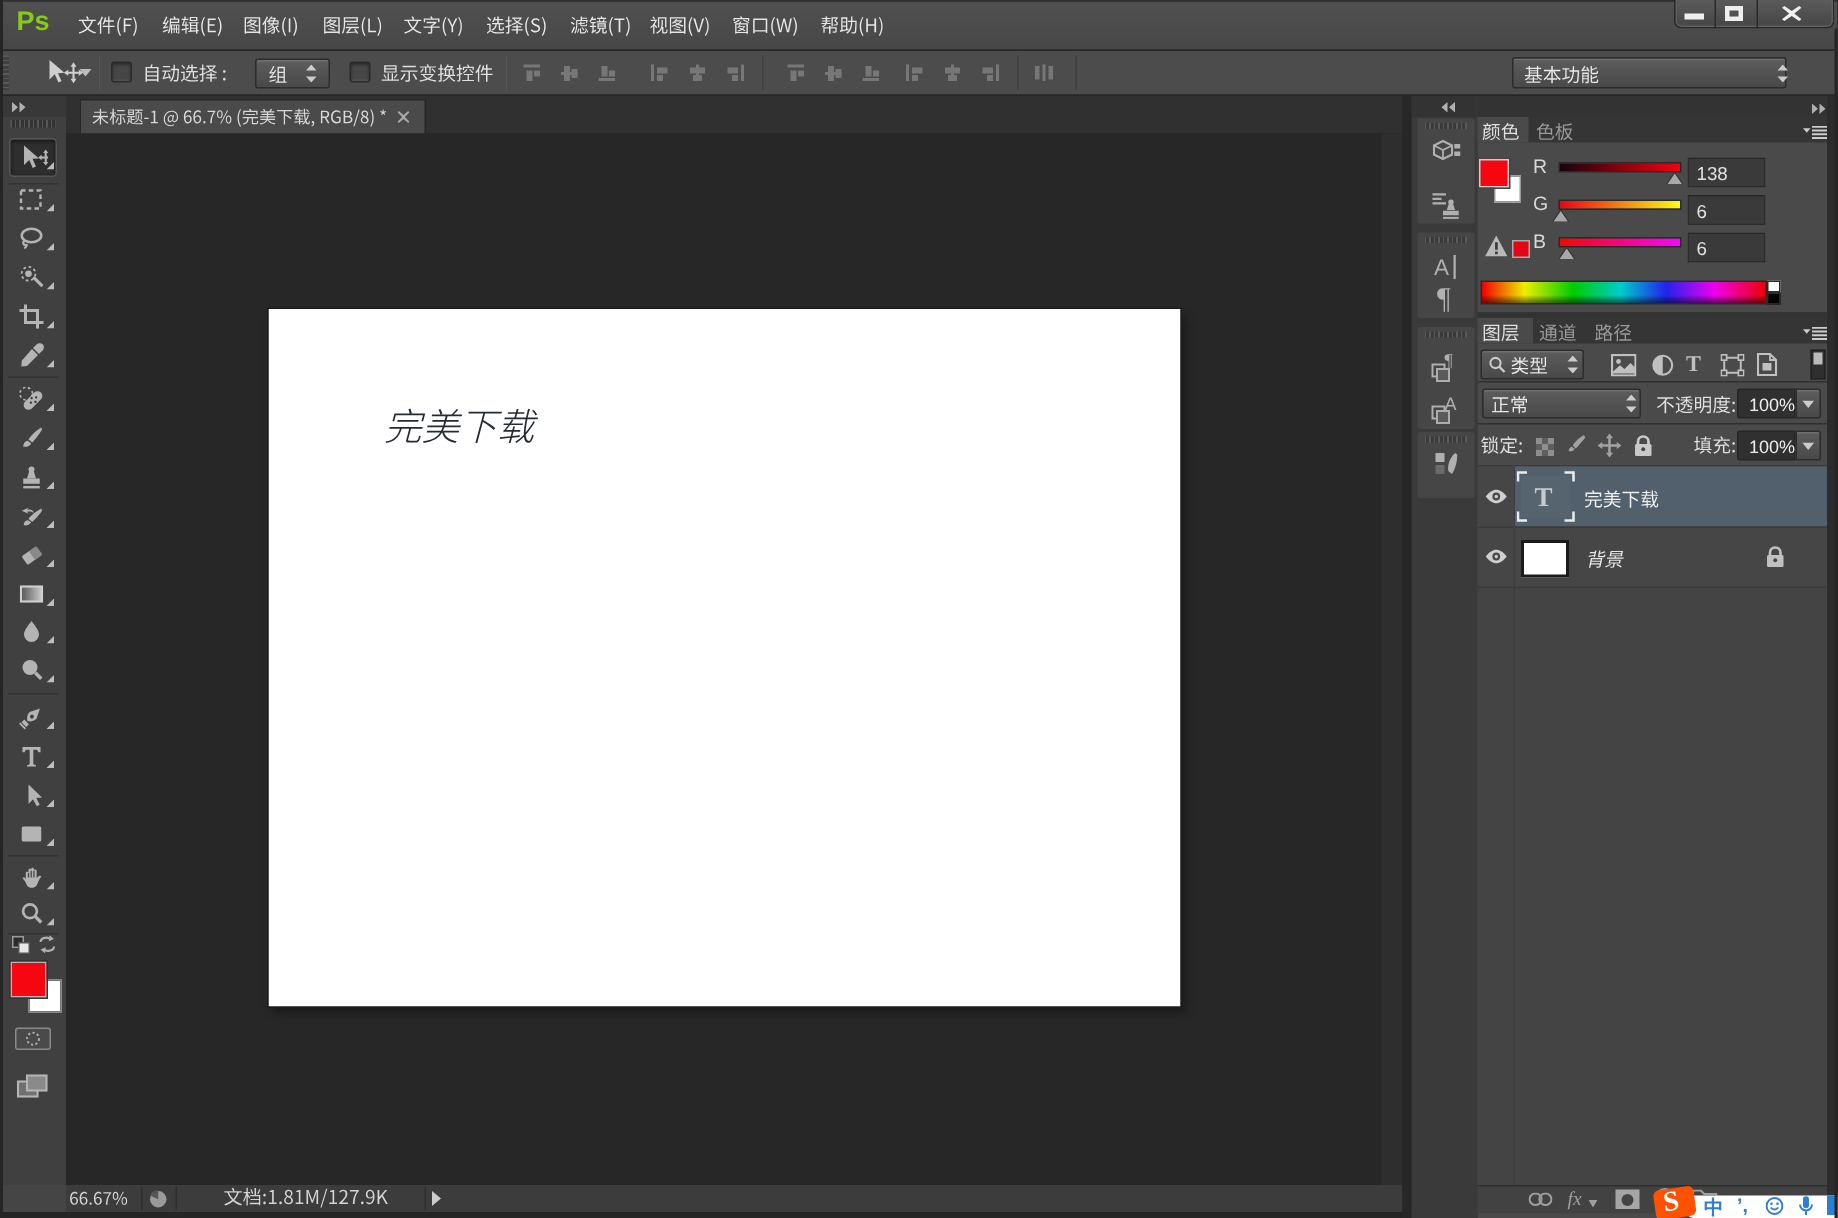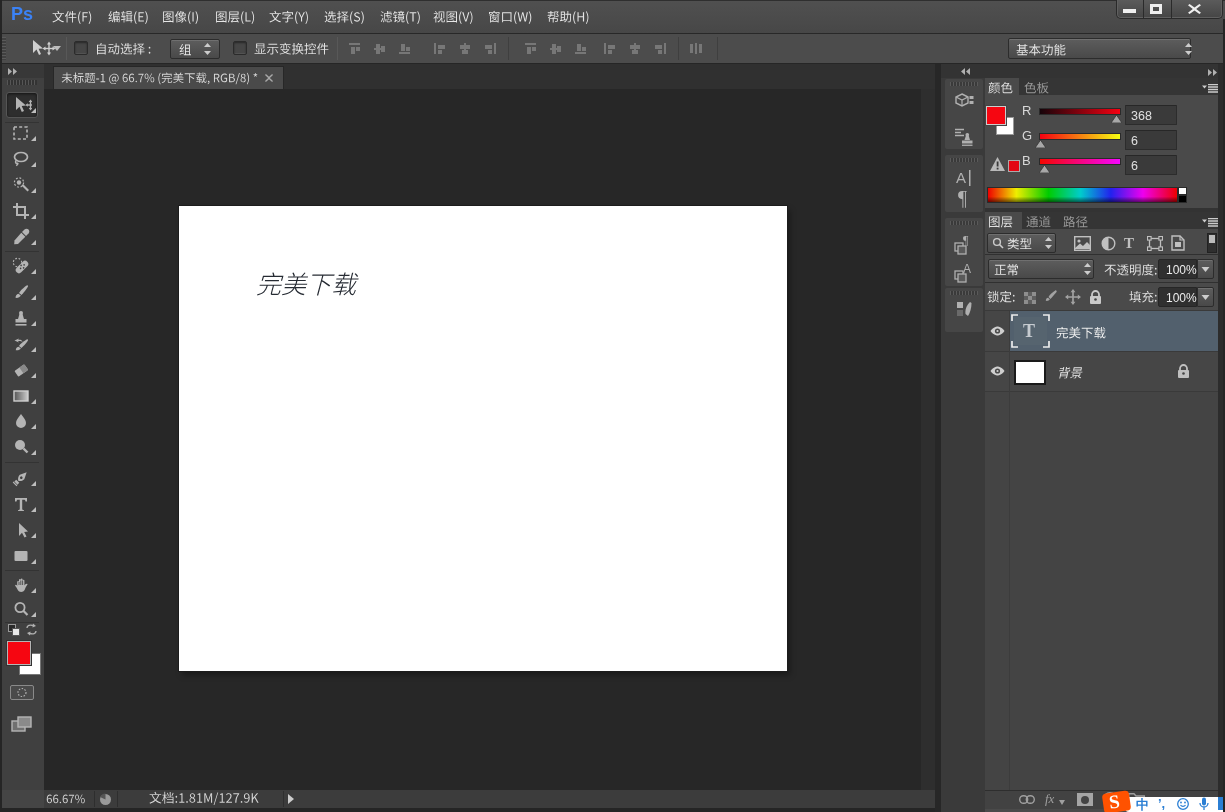--- a/index.html
+++ b/index.html
@@ -4,21 +4,21 @@
 body{width:1225px;height:812px;overflow:hidden;position:relative;
  font-family:"Liberation Sans",sans-serif;background:#272727}
 div,span{position:absolute;box-sizing:border-box}
 .ddn{background:linear-gradient(#5d5d5d,#494949);border:1px solid #2c2c2c;border-radius:2px;box-shadow:inset 0 1px 0 rgba(255,255,255,.12)}
 .vbox{background:#3a3a3a;border:1px solid #2c2c2c;border-top-color:#272727;border-radius:1px}
 .cb{width:14px;height:14px;background:#464646;border:1px solid #2b2b2b;box-shadow:inset 0 1px 2px rgba(0,0,0,.45),inset 0 -1px 0 rgba(255,255,255,.08);border-radius:2px}
 </style></head><body>
 
 <div style="left:0;top:0;width:1225px;height:33px;background:linear-gradient(#505050,#474747);border-top:1px solid #2f2f2f"></div>
 <div style="left:0;top:33px;width:1225px;height:1px;background:#282828"></div>
-<span style="left:11px;top:4px;font-family:'Liberation Sans',sans-serif;font-weight:bold;font-size:18px;color:#3b82f6;letter-spacing:0px">Ps</span>
+<span style="left:11px;top:4px;font-family:'Liberation Sans',sans-serif;font-weight:bold;font-size:18px;color:#84cc16;letter-spacing:0px">Ps</span>
 <svg style="position:absolute;left:51px;top:7.8px;overflow:visible" width="48" height="18" viewBox="-1 -13.2 48 17.5">
     <path d="M5.3 -10.3C5.7 -9.7 6.1 -8.8 6.2 -8.3L7.2 -8.7C7.1 -9.2 6.6 -10.0 6.3 -10.6ZM0.6 -8.3V-7.4H2.6C3.3 -5.5 4.3 -3.8 5.6 -2.5C4.2 -1.4 2.5 -0.5 0.5 0.1C0.6 0.3 0.9 0.8 1.0 1.0C3.1 0.3 4.9 -0.6 6.3 -1.8C7.7 -0.6 9.4 0.4 11.4 0.9C11.6 0.7 11.9 0.2 12.1 0.1C10.1 -0.5 8.4 -1.3 7.0 -2.5C8.3 -3.8 9.2 -5.4 10.0 -7.4H11.9V-8.3ZM6.3 -3.2C5.1 -4.4 4.2 -5.8 3.6 -7.4H8.9C8.3 -5.7 7.4 -4.3 6.3 -3.2Z M16.5 -4.3V-3.4H20.1V1.0H21.0V-3.4H24.4V-4.3H21.0V-7.0H23.9V-7.9H21.0V-10.4H20.1V-7.9H18.4C18.5 -8.5 18.7 -9.1 18.8 -9.7L17.9 -9.9C17.6 -8.2 17.1 -6.6 16.4 -5.6C16.6 -5.5 17.0 -5.2 17.2 -5.1C17.5 -5.6 17.8 -6.3 18.1 -7.0H20.1V-4.3ZM15.8 -10.5C15.2 -8.6 14.1 -6.7 12.9 -5.5C13.1 -5.2 13.3 -4.8 13.4 -4.5C13.8 -5.0 14.2 -5.5 14.6 -6.0V1.0H15.5V-7.5C16.0 -8.3 16.4 -9.3 16.7 -10.2Z M28.0 2.5 28.7 2.1C27.6 0.4 27.1 -1.8 27.1 -3.9C27.1 -6.0 27.6 -8.1 28.7 -9.9L28.0 -10.2C26.8 -8.3 26.1 -6.3 26.1 -3.9C26.1 -1.4 26.8 0.6 28.0 2.5Z M30.5 0.0H31.6V-4.1H35.1V-5.1H31.6V-8.2H35.8V-9.2H30.5Z M37.4 2.5C38.5 0.6 39.2 -1.4 39.2 -3.9C39.2 -6.3 38.5 -8.3 37.4 -10.2L36.6 -9.9C37.7 -8.1 38.3 -6.0 38.3 -3.9C38.3 -1.8 37.7 0.4 36.6 2.1Z" fill="#e6e6e6"></path>
   </svg>
 <svg style="position:absolute;left:107px;top:7.8px;overflow:visible" width="48" height="18" viewBox="-1 -13.2 48 17.5">
     <path d="M0.5 -0.7 0.7 0.2C1.8 -0.2 3.1 -0.8 4.3 -1.3L4.2 -2.0C2.8 -1.5 1.4 -1.0 0.5 -0.7ZM0.8 -5.3C0.9 -5.4 1.2 -5.4 2.6 -5.6C2.1 -4.8 1.7 -4.2 1.5 -4.0C1.1 -3.5 0.8 -3.2 0.6 -3.1C0.7 -2.9 0.8 -2.5 0.9 -2.3C1.1 -2.4 1.5 -2.6 4.2 -3.2C4.2 -3.4 4.2 -3.7 4.2 -4.0L2.1 -3.5C3.0 -4.7 3.8 -6.1 4.5 -7.5L3.8 -7.9C3.6 -7.4 3.3 -6.9 3.1 -6.5L1.7 -6.3C2.4 -7.4 3.1 -8.8 3.6 -10.2L2.7 -10.5C2.2 -9.0 1.4 -7.3 1.1 -6.9C0.9 -6.5 0.7 -6.2 0.5 -6.1C0.6 -5.9 0.7 -5.5 0.8 -5.3ZM7.8 -4.4V-2.5H6.8V-4.4ZM8.4 -4.4H9.3V-2.5H8.4ZM6.0 -5.2V0.9H6.8V-1.8H7.8V0.6H8.4V-1.8H9.3V0.6H10.0V-1.8H10.9V0.1C10.9 0.2 10.9 0.2 10.8 0.2C10.7 0.2 10.5 0.2 10.2 0.2C10.3 0.4 10.4 0.7 10.4 0.9C10.8 0.9 11.1 0.9 11.4 0.8C11.6 0.7 11.6 0.4 11.6 0.1V-5.2L10.9 -5.2ZM10.0 -4.4H10.9V-2.5H10.0ZM7.6 -10.3C7.8 -10.0 8.0 -9.5 8.1 -9.2H5.2V-6.4C5.2 -4.5 5.1 -1.7 3.9 0.3C4.1 0.4 4.5 0.6 4.7 0.8C5.8 -1.2 6.0 -4.2 6.0 -6.2H11.5V-9.2H9.1C9.0 -9.6 8.7 -10.1 8.4 -10.6ZM6.0 -8.3H10.6V-7.0H6.0Z M19.4 -9.4H22.7V-8.1H19.4ZM18.5 -10.1V-7.4H23.6V-10.1ZM13.5 -4.2C13.6 -4.2 14.0 -4.3 14.4 -4.3H15.6V-2.5L13.0 -2.1L13.2 -1.2L15.6 -1.7V1.0H16.4V-1.8L17.8 -2.1L17.8 -2.9L16.4 -2.7V-4.3H17.6V-5.2H16.4V-7.1H15.6V-5.2H14.3C14.7 -6.0 15.1 -7.1 15.3 -8.1H17.6V-9.0H15.6C15.7 -9.5 15.8 -9.9 15.9 -10.3L14.9 -10.5C14.9 -10.0 14.8 -9.5 14.7 -9.0H13.1V-8.1H14.5C14.2 -7.1 13.9 -6.3 13.8 -6.0C13.6 -5.4 13.4 -5.0 13.2 -5.0C13.3 -4.8 13.5 -4.3 13.5 -4.2ZM22.7 -5.9V-4.8H19.5V-5.9ZM17.5 -1.0 17.6 -0.1 22.7 -0.5V1.0H23.6V-0.6L24.5 -0.7L24.5 -1.4L23.6 -1.4V-5.9H24.4V-6.7H17.8V-5.9H18.6V-1.0ZM22.7 -4.1V-3.0H19.5V-4.1ZM22.7 -2.3V-1.3L19.5 -1.1V-2.3Z M28.0 2.5 28.7 2.1C27.6 0.4 27.1 -1.8 27.1 -3.9C27.1 -6.0 27.6 -8.1 28.7 -9.9L28.0 -10.2C26.8 -8.3 26.1 -6.3 26.1 -3.9C26.1 -1.4 26.8 0.6 28.0 2.5Z M30.5 0.0H35.9V-1.0H31.6V-4.3H35.1V-5.3H31.6V-8.2H35.8V-9.2H30.5Z M37.8 2.5C39.0 0.6 39.7 -1.4 39.7 -3.9C39.7 -6.3 39.0 -8.3 37.8 -10.2L37.1 -9.9C38.2 -8.1 38.7 -6.0 38.7 -3.9C38.7 -1.8 38.2 0.4 37.1 2.1Z" fill="#e6e6e6"></path>
   </svg>
 <svg style="position:absolute;left:161px;top:7.8px;overflow:visible" width="45" height="18" viewBox="-1 -13.2 45 17.5">
     <path d="M4.7 -3.5C5.7 -3.3 7.0 -2.8 7.7 -2.5L8.1 -3.1C7.4 -3.5 6.1 -3.9 5.1 -4.1ZM3.4 -1.9C5.2 -1.7 7.3 -1.2 8.5 -0.8L8.9 -1.5C7.7 -1.9 5.6 -2.4 3.9 -2.5ZM1.1 -10.0V1.0H2.0V0.5H10.5V1.0H11.5V-10.0ZM2.0 -0.4V-9.1H10.5V-0.4ZM5.2 -8.8C4.5 -7.8 3.5 -6.9 2.4 -6.2C2.6 -6.1 2.9 -5.8 3.1 -5.7C3.4 -5.9 3.8 -6.2 4.2 -6.5C4.6 -6.1 5.1 -5.8 5.6 -5.4C4.5 -4.9 3.3 -4.5 2.2 -4.3C2.3 -4.2 2.5 -3.8 2.6 -3.6C3.9 -3.9 5.2 -4.3 6.4 -5.0C7.4 -4.4 8.6 -4.0 9.8 -3.7C9.9 -3.9 10.1 -4.2 10.3 -4.4C9.2 -4.6 8.1 -5.0 7.1 -5.4C8.1 -6.0 8.8 -6.7 9.4 -7.6L8.8 -7.9L8.7 -7.9H5.5C5.6 -8.1 5.8 -8.3 6.0 -8.6ZM4.7 -7.0 4.8 -7.1H8.1C7.6 -6.6 7.0 -6.2 6.3 -5.8C5.7 -6.2 5.1 -6.6 4.7 -7.0Z M18.6 -8.9H20.8C20.6 -8.5 20.4 -8.1 20.1 -7.9H17.8C18.1 -8.2 18.3 -8.5 18.6 -8.9ZM18.6 -10.5C18.1 -9.4 17.1 -8.1 15.7 -7.1C15.9 -7.0 16.2 -6.7 16.3 -6.5C16.6 -6.7 16.8 -6.9 17.0 -7.1V-5.2H18.9C18.3 -4.6 17.4 -4.1 16.1 -3.7C16.3 -3.5 16.5 -3.3 16.6 -3.1C17.8 -3.5 18.6 -3.9 19.2 -4.4C19.4 -4.2 19.6 -4.0 19.7 -3.8C18.9 -3.0 17.3 -2.2 16.1 -1.9C16.3 -1.7 16.5 -1.5 16.6 -1.3C17.7 -1.7 19.1 -2.5 20.1 -3.2C20.2 -3.0 20.3 -2.8 20.4 -2.6C19.4 -1.5 17.5 -0.6 16.0 -0.1C16.1 0.0 16.4 0.3 16.5 0.6C17.9 0.1 19.4 -0.8 20.5 -1.8C20.6 -1.0 20.5 -0.3 20.2 -0.0C20.1 0.2 19.9 0.2 19.6 0.2C19.4 0.2 19.1 0.2 18.8 0.2C18.9 0.4 19.0 0.8 19.0 1.0C19.3 1.0 19.6 1.0 19.8 1.0C20.2 1.0 20.6 0.9 20.9 0.6C21.4 0.1 21.6 -1.3 21.2 -2.6L21.8 -2.9C22.2 -1.5 23.0 -0.4 24.0 0.3C24.1 0.1 24.4 -0.3 24.6 -0.4C23.7 -1.0 22.9 -2.0 22.5 -3.2C23.0 -3.5 23.5 -3.8 23.9 -4.0L23.2 -4.6C22.6 -4.2 21.7 -3.7 20.9 -3.2C20.7 -3.8 20.3 -4.4 19.7 -4.8L20.0 -5.2H23.7V-7.9H21.1C21.4 -8.3 21.8 -8.8 22.1 -9.3L21.5 -9.7L21.3 -9.6H19.1L19.5 -10.3ZM17.8 -7.1H20.0C20.0 -6.8 19.9 -6.3 19.5 -5.9H17.8ZM20.8 -7.1H22.9V-5.9H20.5C20.7 -6.3 20.8 -6.8 20.8 -7.1ZM15.8 -10.5C15.1 -8.6 14.0 -6.7 12.9 -5.5C13.0 -5.2 13.3 -4.8 13.4 -4.5C13.8 -4.9 14.1 -5.4 14.5 -5.9V1.0H15.4V-7.4C15.9 -8.2 16.3 -9.2 16.7 -10.2Z M28.0 2.5 28.7 2.1C27.6 0.4 27.1 -1.8 27.1 -3.9C27.1 -6.0 27.6 -8.1 28.7 -9.9L28.0 -10.2C26.8 -8.3 26.1 -6.3 26.1 -3.9C26.1 -1.4 26.8 0.6 28.0 2.5Z M30.5 0.0H31.6V-9.2H30.5Z M34.1 2.5C35.3 0.6 36.0 -1.4 36.0 -3.9C36.0 -6.3 35.3 -8.3 34.1 -10.2L33.4 -9.9C34.5 -8.1 35.0 -6.0 35.0 -3.9C35.0 -1.8 34.5 0.4 33.4 2.1Z" fill="#e6e6e6"></path>
   </svg>
 <svg style="position:absolute;left:214px;top:7.8px;overflow:visible" width="48" height="18" viewBox="-1 -13.2 48 17.5">
@@ -448,21 +448,21 @@
       <path d="M6 0.5 h10 M6 3 h10 M6 5.5 h10 M6 8 h10" stroke="#cccccc" stroke-width="1.4"></path>
     </svg>
 <div style="left:996px;top:117px;width:18px;height:18px;background:#fff;border:1px solid #999"></div>
 <div style="left:986px;top:106px;width:20px;height:19px;background:#f60611;border:1px solid #ccc;outline:1px solid #444"></div>
 <span style="left:1022px;top:103px;font-size:13px;color:#d8d8d8;font-family:'Liberation Sans'">R</span>
 <div style="left:1039px;top:108px;width:82px;height:7px;background:linear-gradient(90deg,#16040a,#f60011);border:1px solid #2a2a2a"></div>
 <svg style="position:absolute;left:1111px;top:115px" width="11" height="8" viewBox="0 0 11 8">
       <path d="M5.5 0 L11 8 L0 8 Z" fill="#a8a8a8" stroke="#333" stroke-width="0.8"></path>
     </svg>
 <div class="vbox" style="left:1125px;top:105px;width:52px;height:20px"></div>
-<span style="left:1131px;top:109px;font-size:12.5px;color:#e0e0e0;font-family:'Liberation Sans'">368</span>
+<span style="left:1131px;top:109px;font-size:12.5px;color:#e0e0e0;font-family:'Liberation Sans'">138</span>
 <span style="left:1022px;top:128px;font-size:13px;color:#d8d8d8;font-family:'Liberation Sans'">G</span>
 <div style="left:1039px;top:133px;width:82px;height:7px;background:linear-gradient(90deg,#f60011,#f6ff11);border:1px solid #2a2a2a"></div>
 <svg style="position:absolute;left:1035px;top:140px" width="11" height="8" viewBox="0 0 11 8">
       <path d="M5.5 0 L11 8 L0 8 Z" fill="#a8a8a8" stroke="#333" stroke-width="0.8"></path>
     </svg>
 <div class="vbox" style="left:1125px;top:130px;width:52px;height:20px"></div>
 <span style="left:1131px;top:134px;font-size:12.5px;color:#e0e0e0;font-family:'Liberation Sans'">6</span>
 <span style="left:1022px;top:153px;font-size:13px;color:#d8d8d8;font-family:'Liberation Sans'">B</span>
 <div style="left:1039px;top:158px;width:82px;height:7px;background:linear-gradient(90deg,#f60600,#f606ff);border:1px solid #2a2a2a"></div>
 <svg style="position:absolute;left:1039px;top:165px" width="11" height="8" viewBox="0 0 11 8">

